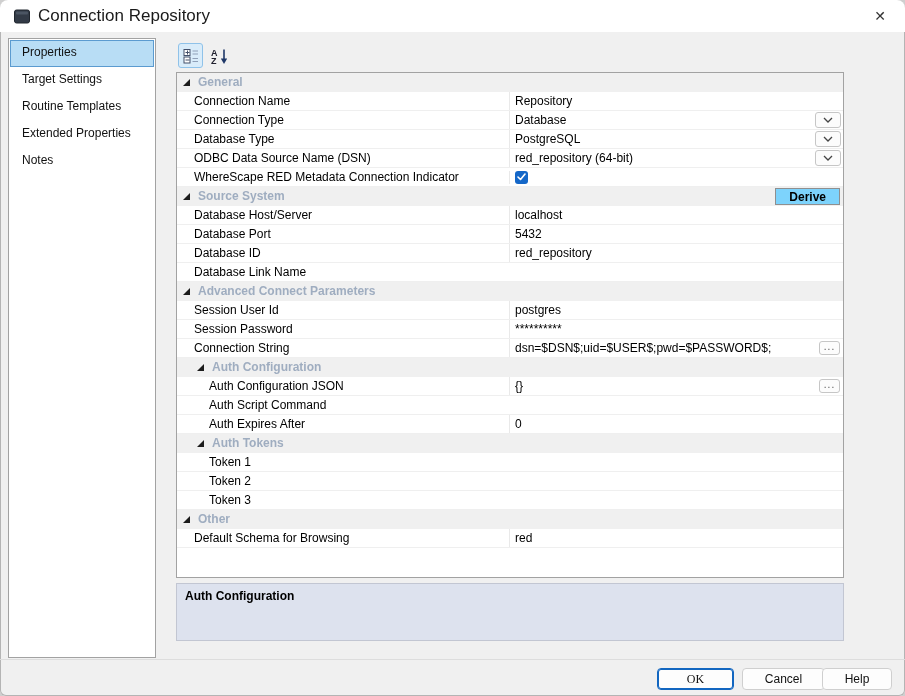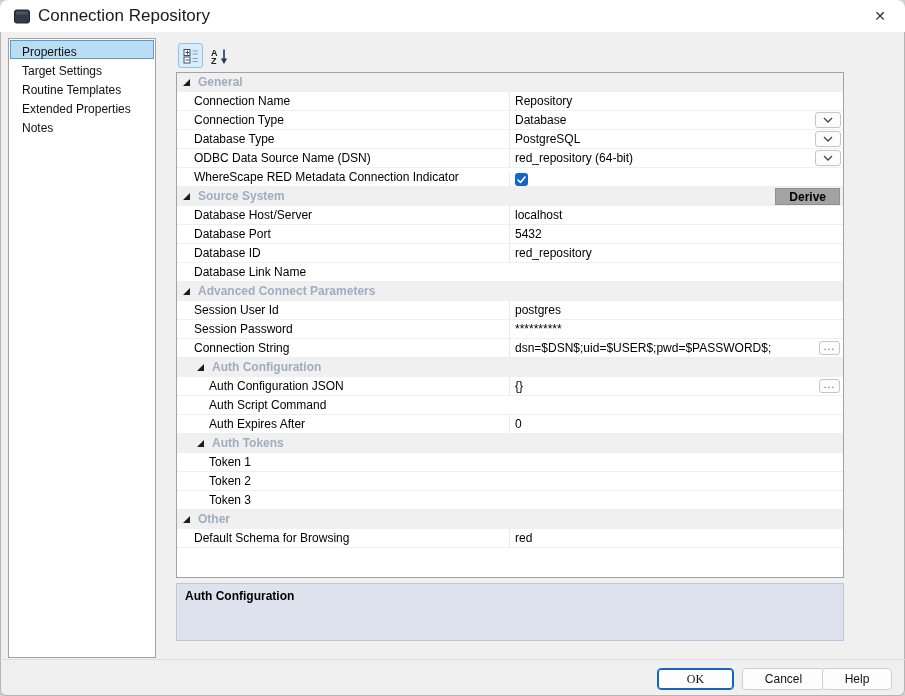--- a/index.html
+++ b/index.html
@@ -8,45 +8,45 @@
     border-radius:8px 8px 6px 6px;overflow:hidden;box-shadow:inset 0 0 0 1px #b4b4b4;
     font-family:"Liberation Sans",sans-serif;font-size:12px;color:#111;}
   
   .titlebar{position:absolute;left:0;top:0;right:0;height:32px;background:#ffffff;}
   .app-icon{position:absolute;left:14px;top:9px;width:16px;height:15px;}
   .title-text{position:absolute;left:38px;top:0;height:32px;line-height:32px;font-size:17px;color:#1a1a1a;white-space:nowrap;}
   .close-btn{position:absolute;right:8px;top:2px;width:34px;height:28px;border:none;background:transparent;
     font-family:"Liberation Sans",sans-serif;font-size:14px;color:#333;line-height:28px;text-align:center;padding:0;border-radius:4px;}
   
   .sidebar{position:absolute;left:8px;top:38px;width:148px;height:620px;background:#fff;border:1px solid #a2a2a2;padding-top:1px;}
-  .side-item{height:19px;line-height:23px;padding-left:11px;margin:0 1px;border:1px solid transparent;color:#111;white-space:nowrap;}
+  .side-item{height:27px;line-height:23px;padding-left:11px;margin:0 1px;border:1px solid transparent;color:#111;white-space:nowrap;}
   .side-item.selected{background:var(--sel-fill);border-color:var(--sel-border);}
   
   .tb-btn{position:absolute;width:25px;height:25px;border:1px solid transparent;border-radius:3px;background:transparent;
     display:flex;align-items:center;justify-content:center;padding:0;}
   #tb-cat{left:178px;top:43px;background:#d9ecfa;border-color:#8fc2e9;}
   #tb-az{left:207px;top:43px;}
   
   .grid{position:absolute;left:176px;top:72px;width:668px;height:506px;background:#fff;border:1px solid #a2a2a2;overflow:hidden;}
-  .prow{position:relative;height:19px;display:flex;align-items:flex-end;border-bottom:1px solid #efefef;background:#fff;}
+  .prow{position:relative;height:19px;display:flex;align-items:center;border-bottom:1px solid #efefef;background:#fff;}
   .prow.cat{background:#f0f0f0;border-bottom-color:#f0f0f0;color:var(--cat-text);font-weight:600;}
   .tri{position:absolute;top:6px;width:0;height:0;border-bottom:7px solid #1c1c1c;border-left:7px solid transparent;}
   .cat.lvl0 .tri{left:6px;} .cat.lvl1 .tri{left:20px;}
   .plabel{line-height:18px;white-space:nowrap;}
   .cat.lvl0 .plabel{padding-left:21px;} .cat.lvl1 .plabel{padding-left:35px;}
   .pname{width:332px;padding-left:17px;line-height:18px;white-space:nowrap;overflow:hidden;color:#000;}
   .lvl1 .pname{padding-left:32px;}
   .pval{flex:1;position:relative;border-left:1px solid #e9e9e9;padding-left:5px;display:flex;align-items:center;overflow:hidden;}
   .vtext{line-height:18px;white-space:nowrap;color:#000;}
   .combo{position:absolute;right:2px;top:1px;width:26px;height:16px;border:1px solid #c6c6c6;border-radius:3px;background:#fcfcfc;
     display:flex;align-items:center;justify-content:center;}
   .dots{position:absolute;right:3px;top:2px;width:21px;height:14px;border:1px solid #c6c6c6;border-radius:3px;background:#fcfcfc;
     color:#555;font-size:10px;line-height:9px;text-align:center;letter-spacing:1px;}
   .cbx{width:13px;height:13px;border-radius:3px;background:var(--accent);display:flex;align-items:center;justify-content:center;}
-  .derive{position:absolute;right:3px;top:1px;height:17px;padding:0 13px;border:1px solid #8f8f8f;border-radius:0;background:#a3a3a3;
+  .derive{position:absolute;right:3px;top:1px;height:17px;padding:0 13px;border:1px solid #8f8f8f;border-radius:0;background:#7dd3fc;
     font-family:"Liberation Sans",sans-serif;font-weight:bold;font-size:12px;line-height:14px;color:#000;}
   
   .desc-panel{position:absolute;left:176px;top:583px;width:668px;height:58px;background:var(--panel-bg);border:1px solid #c2c6d2;padding:5px 8px;}
   .desc-title{font-weight:bold;color:#000;}
   
   .footer-sep{position:absolute;left:0;right:0;top:659px;height:1px;background:#dddddd;}
   .fbtn{position:absolute;top:668px;height:22px;border:1px solid #cfcfcf;border-radius:4px;background:#fdfdfd;
     font-family:"Liberation Sans",sans-serif;font-size:12px;color:#111;text-align:center;padding:0;}
   .fbtn.primary{border-color:var(--ok-border);box-shadow:inset 0 0 0 1px var(--ok-border);}
   .fbtn-ok{left:657px;width:77px;font-family:Liberation Serif, serif;}

